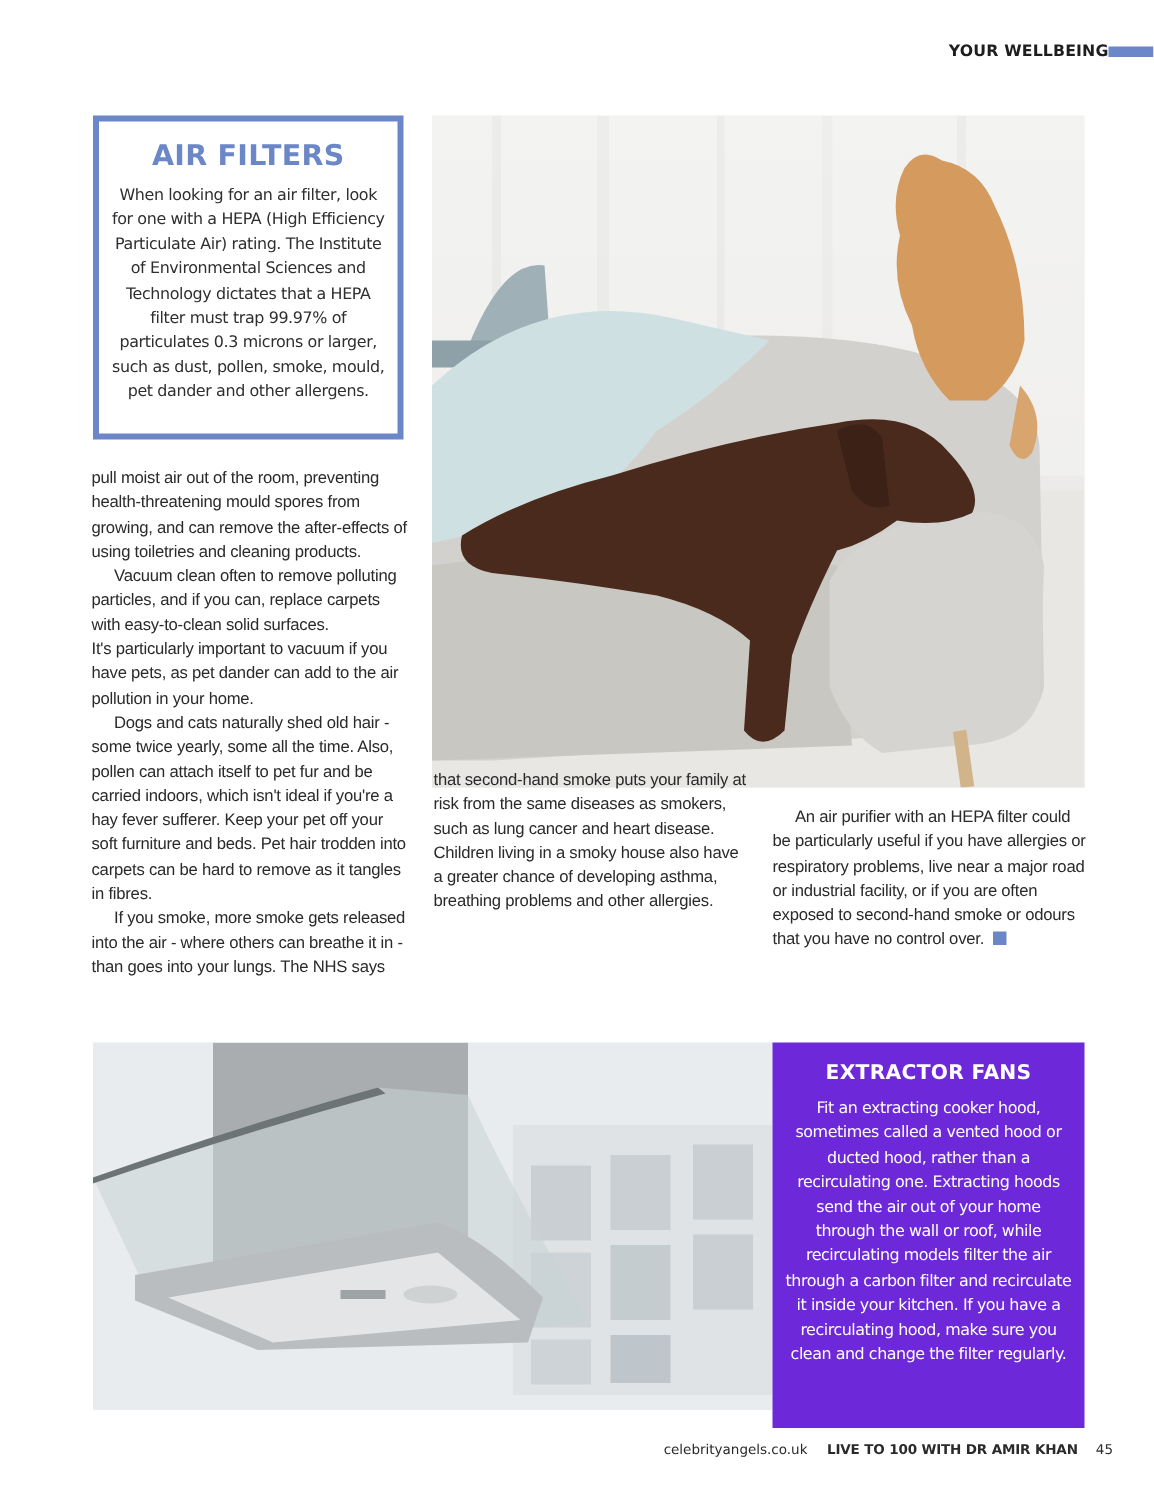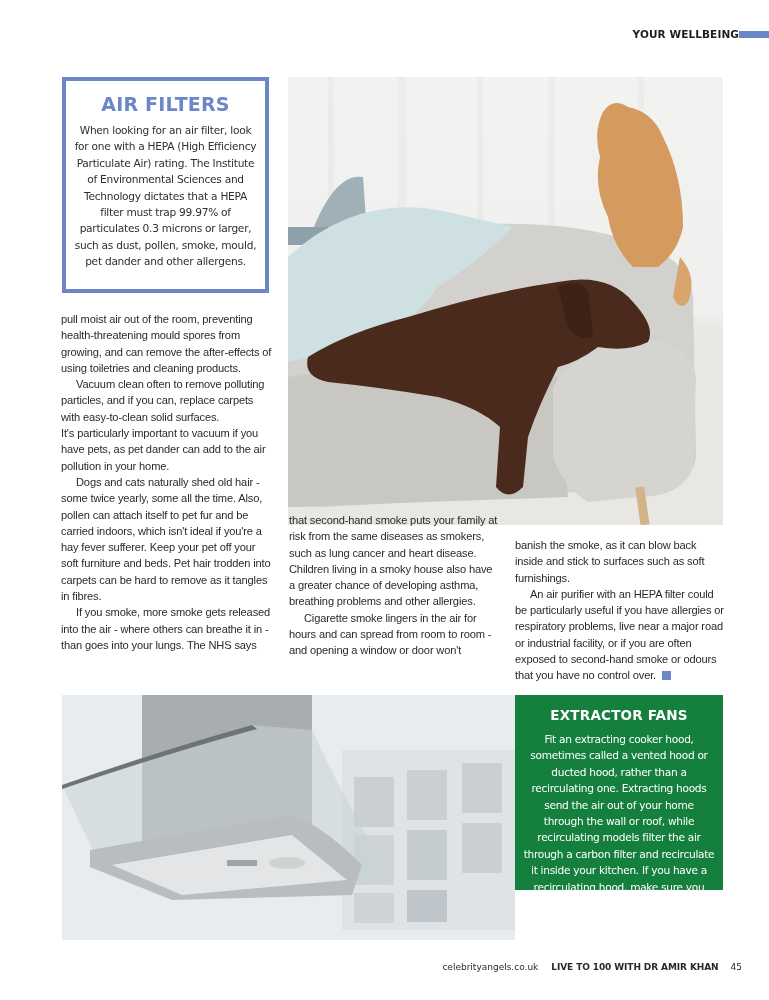--- a/index.html
+++ b/index.html
@@ -48,22 +48,22 @@
   .photo-pets {
     position: absolute; left: 288px; top: 77px; width: 435px; height: 448px; overflow: hidden;
     background: linear-gradient(180deg, #f1f1f0 0%, #ecebea 55%, #e3e2df 100%);
   }
   .photo-fan {
     position: absolute; left: 62px; top: 695px; width: 453px; height: 245px; overflow: hidden;
     background: linear-gradient(180deg, #e6e9ec 0%, #eef0f2 60%, #e4e7ea 100%);
   }
 
   .fan-box {
-    position: absolute; left: 515px; top: 695px; width: 208px; height: 195px;
-    background: #15803d; color: #fff; text-align: center; padding: 12px 8px 0 8px;
+    position: absolute; left: 515px; top: 695px; width: 208px; height: 257px;
+    background: #6d28d9; color: #fff; text-align: center; padding: 12px 8px 0 8px;
   }
   .fan-box h2 {
     font-family: "DejaVu Sans", sans-serif; font-weight: bold; font-size: 13.5px; letter-spacing: 0.2px; margin-bottom: 8px;
   }
   .fan-box p {
     font-family: "DejaVu Sans", sans-serif; font-size: 10.6px; line-height: 16.4px; letter-spacing: -0.3px;
   }
 
   .footer {
     position: absolute; top: 962px; right: 27px; display: flex; align-items: baseline;
@@ -123,25 +123,23 @@
 <div class="col col1">
   <p>pull moist air out of the room, preventing health-threatening mould spores from growing, and can remove the after-effects of using toiletries and cleaning products.</p>
   <p class="ind">Vacuum clean often to remove polluting particles, and if you can, replace carpets with easy-to-clean solid surfaces.</p>
   <p>It's particularly important to vacuum if you have pets, as pet dander can add to the air pollution in your home.</p>
   <p class="ind">Dogs and cats naturally shed old hair - some twice yearly, some all the time. Also, pollen can attach itself to pet fur and be carried indoors, which isn't ideal if you're a hay fever sufferer. Keep your pet off your soft furniture and beds. Pet hair trodden into carpets can be hard to remove as it tangles in fibres.</p>
   <p class="ind">If you smoke, more smoke gets released into the air - where others can breathe it in - than goes into your lungs. The NHS says</p>
 </div>
 
 <div class="col col2">
   <p>that second-hand smoke puts your family at risk from the same diseases as smokers, such as lung cancer and heart disease. Children living in a smoky house also have a greater chance of developing asthma, breathing problems and other allergies.</p>
-  <p class="ind">Cigarette smoke lingers in the air for hours and can spread from room to room - and opening a window or door won't</p>
 </div>
 
 <div class="col col3">
-  <p>banish the smoke, as it can blow back inside and stick to surfaces such as soft furnishings.</p>
   <p class="ind"><span>An air purifier with an HEPA filter could be particularly useful if you have allergies or respiratory problems, live near a major road or industrial facility, or if you are often exposed to second-hand smoke or odours that you have no control over.</span><span class="end-mark"></span></p>
 </div>
 
 <div class="photo-fan" role="img" aria-label="Stainless steel and glass extractor cooker hood in a white kitchen">
   <svg width="453" height="245" viewBox="0 0 453 245">
     <rect x="0" y="0" width="453" height="245" fill="#e9ecef"></rect>
 
     <g>
       <rect x="280" y="55" width="175" height="180" fill="#dfe3e6"></rect>
       <rect x="292" y="82" width="40" height="50" fill="#c9cfd3"></rect>

